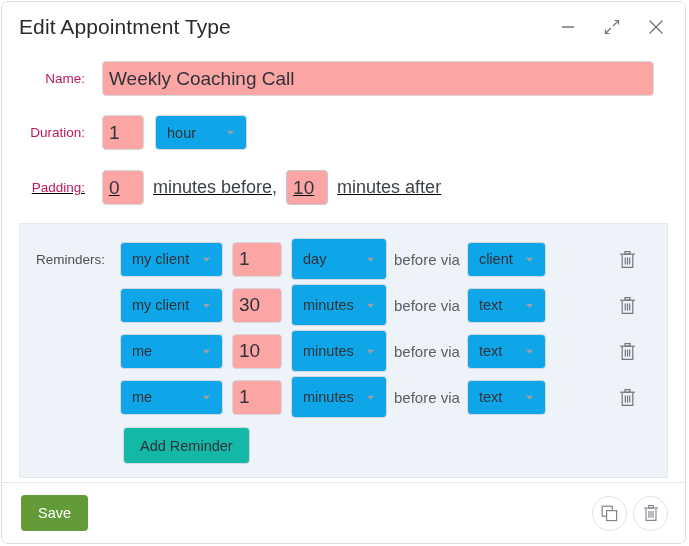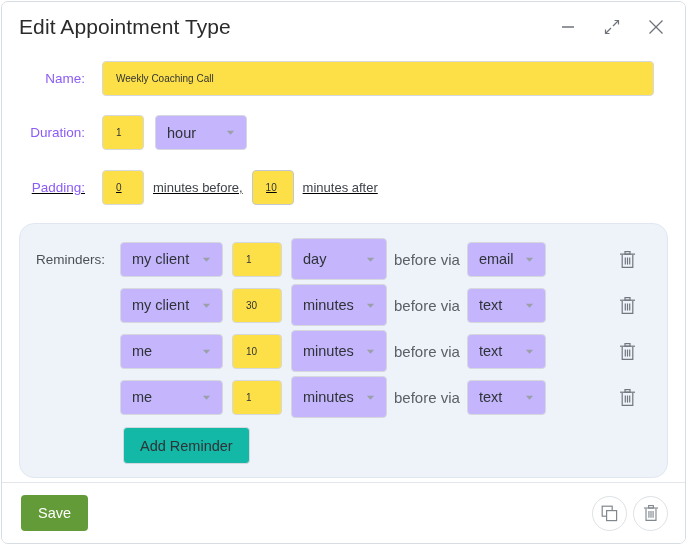--- a/index.html
+++ b/index.html
@@ -79,42 +79,42 @@
     align-items: center;
     padding: 0 17px 0 0;
   }
   .lbl {
     width: 100px;
     min-width: 100px;
     text-align: right;
     padding-right: 17px;
     box-sizing: border-box;
     font-size: 13.5px;
-    color: #8b5cf6;
+    color: #be185d;
     white-space: nowrap;
   }
 
   
   .txt {
     font-family: "Liberation Sans", sans-serif;
-    font-size: 10px;
+    font-size: 19px;
     color: #2f3337;
-    background: #fde047;
+    background: #fca5a5;
     border: 1px solid #d5d9de;
     border-radius: 4px;
     box-sizing: border-box;
-    padding: 0 13px;
+    padding: 0 6px;
     outline: none;
   }
 
   .sel {
     position: relative;
     display: inline-flex;
     align-items: center;
-    background: #c4b5fd;
+    background: #0ea5e9;
     border: 1px solid #d5d9de;
     border-radius: 4px;
     box-sizing: border-box;
     padding: 0 11px;
     cursor: pointer;
   }
   .sel .sel-val {
     font-size: 14.5px;
     color: #2f3337;
     white-space: nowrap;
@@ -149,34 +149,34 @@
   }
 
   
   .row-padding { margin-top: 20px; text-decoration: underline; }
   .pad-num {
     height: 35px;
     width: 42px;
   }
   .pad-num.focused { border: 1px solid #c2c8cf; }
   .pad-text {
-    font-size: 13px;
+    font-size: 18px;
     color: #3e4349;
     margin: 0 9px;
     white-space: nowrap;
   }
 
   
   .reminders-panel {
     margin-top: 18px;
     margin-left: 17px;
     margin-right: 17px;
     background: #eef3fa;
     border: 1px solid #e0e7f0;
-    border-radius: 15px;
+    border-radius: 0;
     padding: 12px 0 13px 0;
     box-sizing: border-box;
   }
   .rem-row {
     display: flex;
     align-items: center;
     height: 46px;
     padding-right: 12px;
   }
   .rem-lbl {
@@ -344,21 +344,21 @@
           </div>
           <input class="txt rem-num" type="text" value="1" style="">
           <div class="sel rem-unit">
             <span class="sel-val">day</span>
             <svg class="caret" viewBox="0 0 10 10">
                 <polygon points="1,3 9,3 5,7.5" fill="#9aa0a6"></polygon>
               </svg>
           </div>
           <span class="rem-mid">before via</span>
           <div class="sel rem-via">
-            <span class="sel-val">email</span>
+            <span class="sel-val">client</span>
             <svg class="caret" viewBox="0 0 10 10">
                 <polygon points="1,3 9,3 5,7.5" fill="#9aa0a6"></polygon>
               </svg>
           </div>
           <div class="rem-spacer"></div>
           <div class="trash-btn">
             <svg width="17" height="19" viewBox="0 0 17 19">
               <g stroke="currentColor" stroke-width="1.2" fill="none">
                 <line x1="1" y1="4.2" x2="16" y2="4.2"></line>
                 <rect x="6" y="1.6" width="5" height="2.6"></rect>

